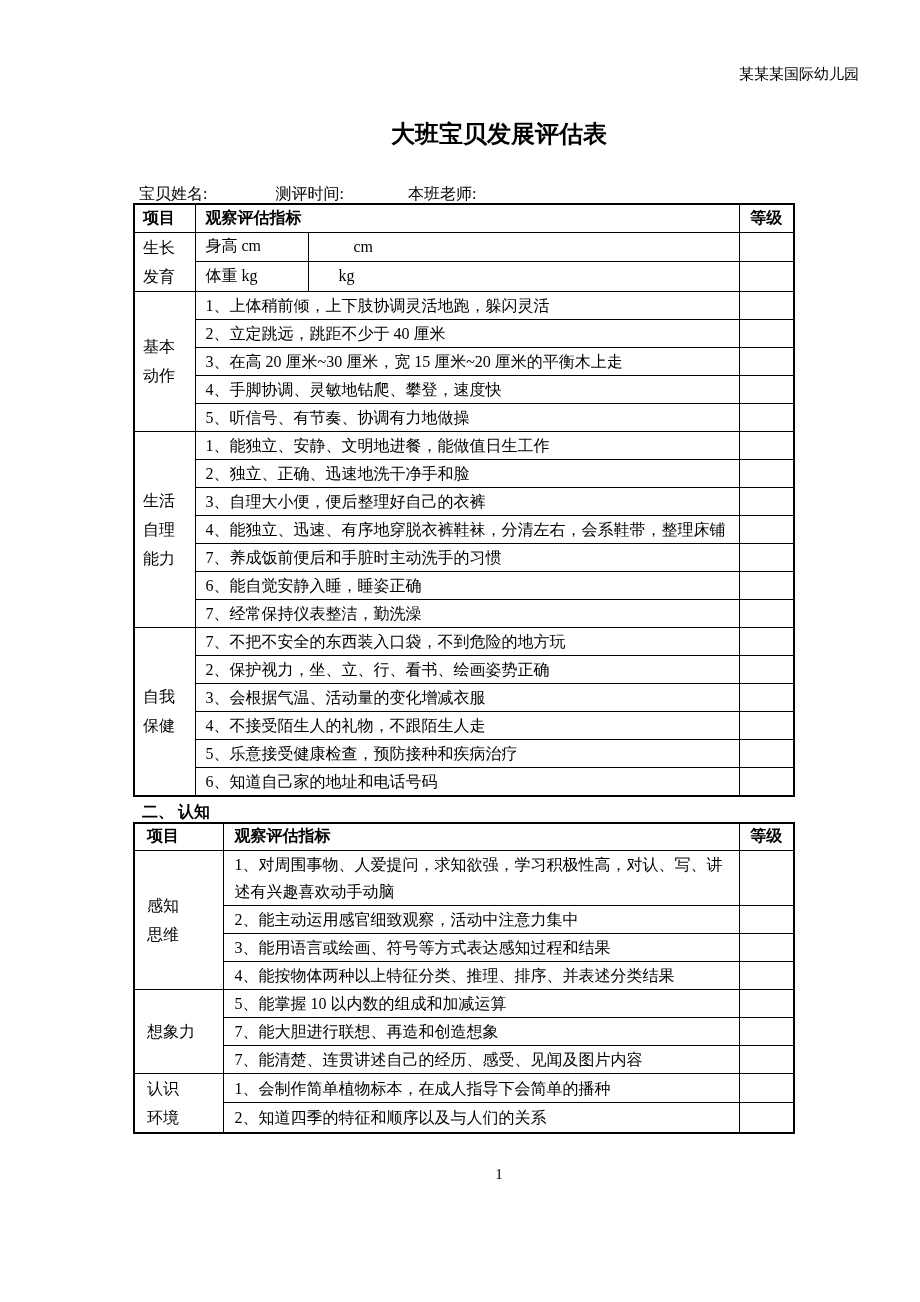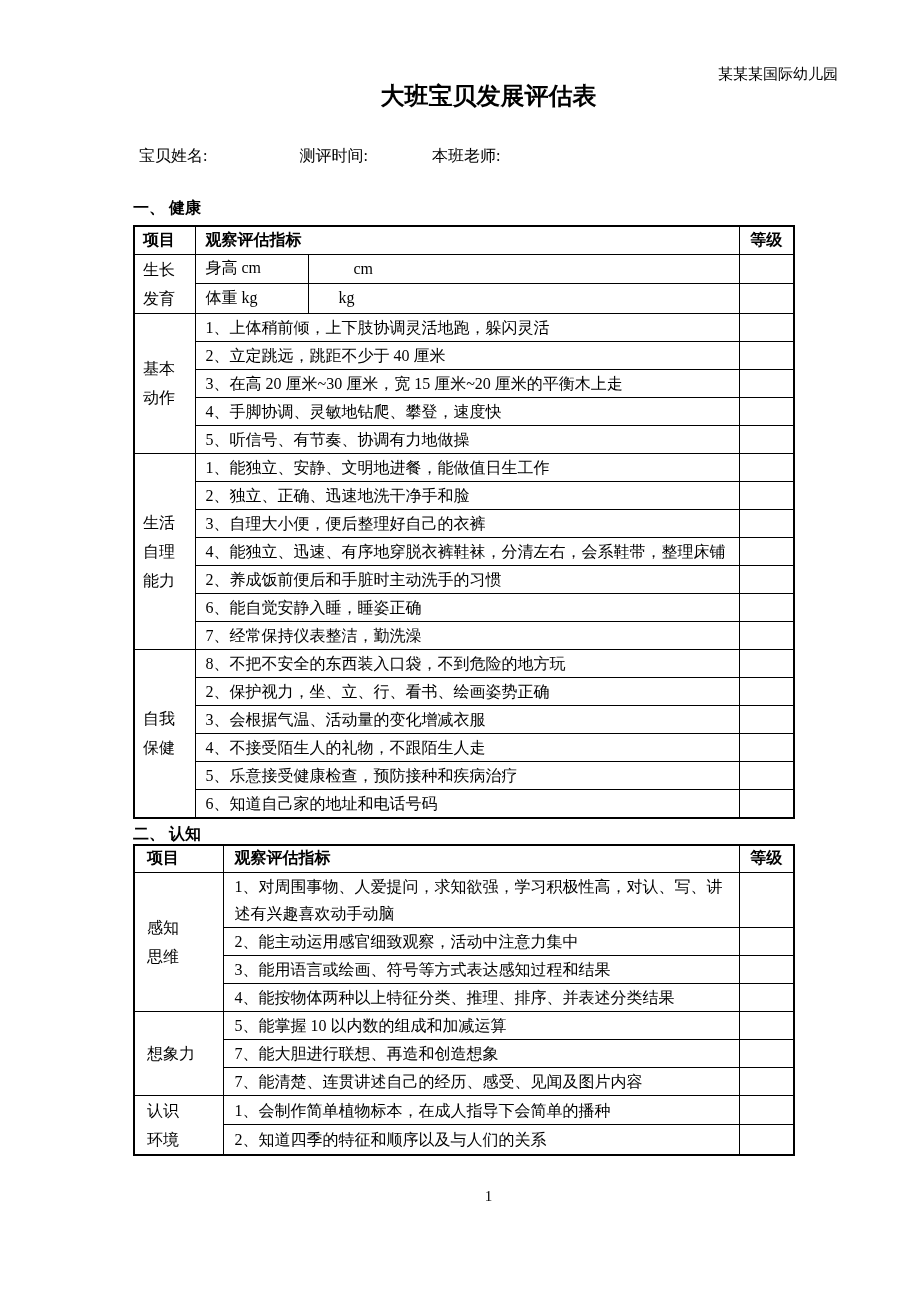--- a/index.html
+++ b/index.html
@@ -6,50 +6,51 @@
   html, body { background: #fff; }
   body {
     width: 920px; height: 1302px;
     color: #000;
     font-family: "Liberation Serif", "DejaVu Serif", serif;
     position: relative;
     overflow: hidden;
   }
   .page {
     width: 920px; height: 922px;
-    padding: 0 76px 0 133px;
+    padding: 0 55px 0 133px;
   }
   .org {
     padding-top: 66px;
     text-align: right;
     font-size: 15px;
     line-height: 17px;
     padding-right: 6px;
   }
   .title {
+    margin-top: 38px;
     text-align: center;
     font-size: 24px;
     font-weight: bold;
     line-height: 26px;
   }
   .info {
     margin-top: 38px;
     padding-left: 6px;
     font-size: 16px;
     line-height: 18px;
   }
-  .info .f2 { margin-left: 92px; }
+  .info .f2 { margin-left: 68px; }
   .info .f3 { margin-left: 64px; }
   .sh {
     font-size: 16px;
     font-weight: bold;
     line-height: 17px;
   }
   .sh1 { margin: 34px 0 9px 0; }
-  .sh2 { margin: 6px 0 2px 0; }
+  .sh2 { margin: 6px 0 2px 9px; }
   table {
     border-collapse: collapse;
     table-layout: fixed;
     width: 660px;
     border: 2px solid #000;
   }
   th, td {
     border: 1px solid #000;
     font-size: 16px;
     vertical-align: middle;
@@ -91,21 +92,20 @@
 <div class="page">
 
   <div class="org">某某某国际幼儿园</div>
 
   <h1 class="title">大班宝贝发展评估表</h1>
 
   <div class="info">
     <span class="f1">宝贝姓名:</span><span class="f2">测评时间:</span><span class="f3">本班老师:</span>
   </div>
 
-  <div class="sh sh1">一、 健康</div>
 
   <table class="t1">
     <colgroup>
         <col style="width:61px">
         <col style="width:113px">
         <col style="width:431px">
         <col style="width:55px">
       </colgroup>
     <tbody>
       <tr>
@@ -162,36 +162,36 @@
         </tr>
       <tr>
           <td class="ind" colspan="2">3、自理大小便，便后整理好自己的衣裤</td>
           <td class="grade"></td>
         </tr>
       <tr>
           <td class="ind" colspan="2">4、能独立、迅速、有序地穿脱衣裤鞋袜，分清左右，会系鞋带，整理床铺</td>
           <td class="grade"></td>
         </tr>
       <tr>
-          <td class="ind" colspan="2">2、养成饭前便后和手脏时主动洗手的习惯</td>
+          <td class="ind" colspan="2">7、养成饭前便后和手脏时主动洗手的习惯</td>
           <td class="grade"></td>
         </tr>
       <tr>
           <td class="ind" colspan="2">6、能自觉安静入睡，睡姿正确</td>
           <td class="grade"></td>
         </tr>
       <tr>
           <td class="ind" colspan="2">7、经常保持仪表整洁，勤洗澡</td>
           <td class="grade"></td>
         </tr>
 
       <tr>
         <td class="grp" rowspan="6">自我
 保健</td>
-        <td class="ind" colspan="2">8、不把不安全的东西装入口袋，不到危险的地方玩</td>
+        <td class="ind" colspan="2">7、不把不安全的东西装入口袋，不到危险的地方玩</td>
         <td class="grade"></td>
       </tr>
       <tr>
           <td class="ind" colspan="2">2、保护视力，坐、立、行、看书、绘画姿势正确</td>
           <td class="grade"></td>
         </tr>
       <tr>
           <td class="ind" colspan="2">3、会根据气温、活动量的变化增减衣服</td>
           <td class="grade"></td>
         </tr>

